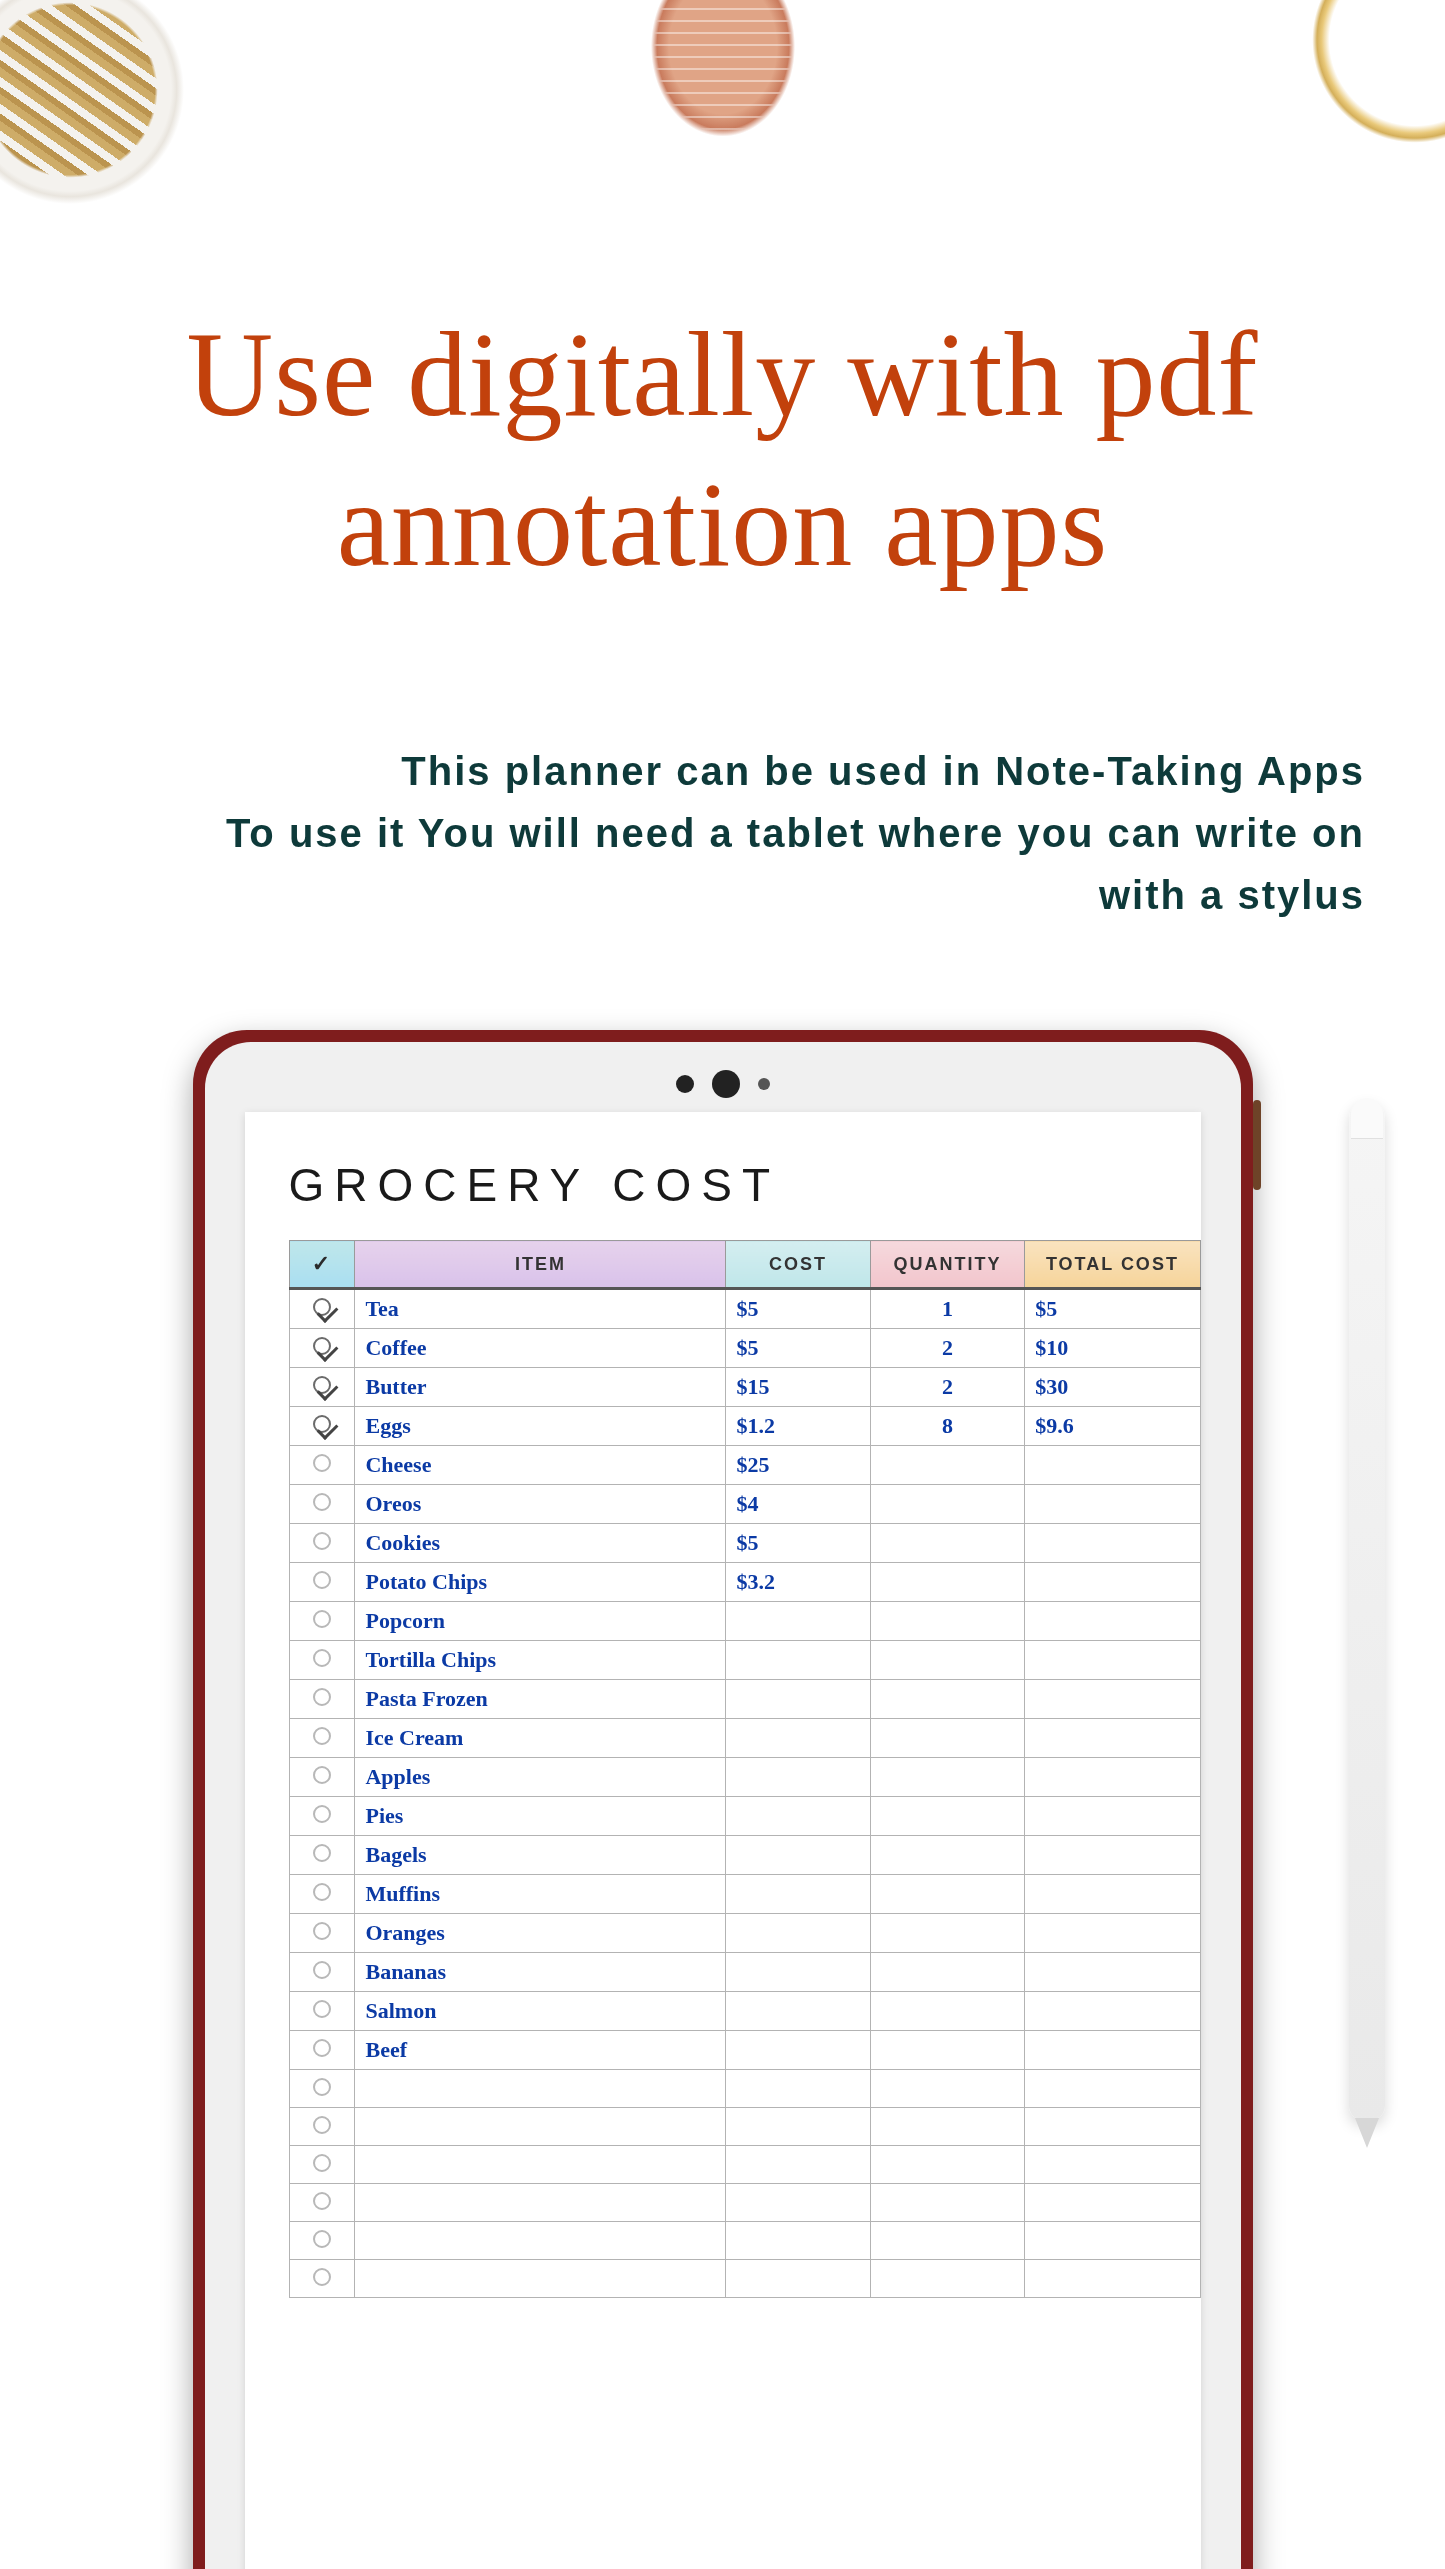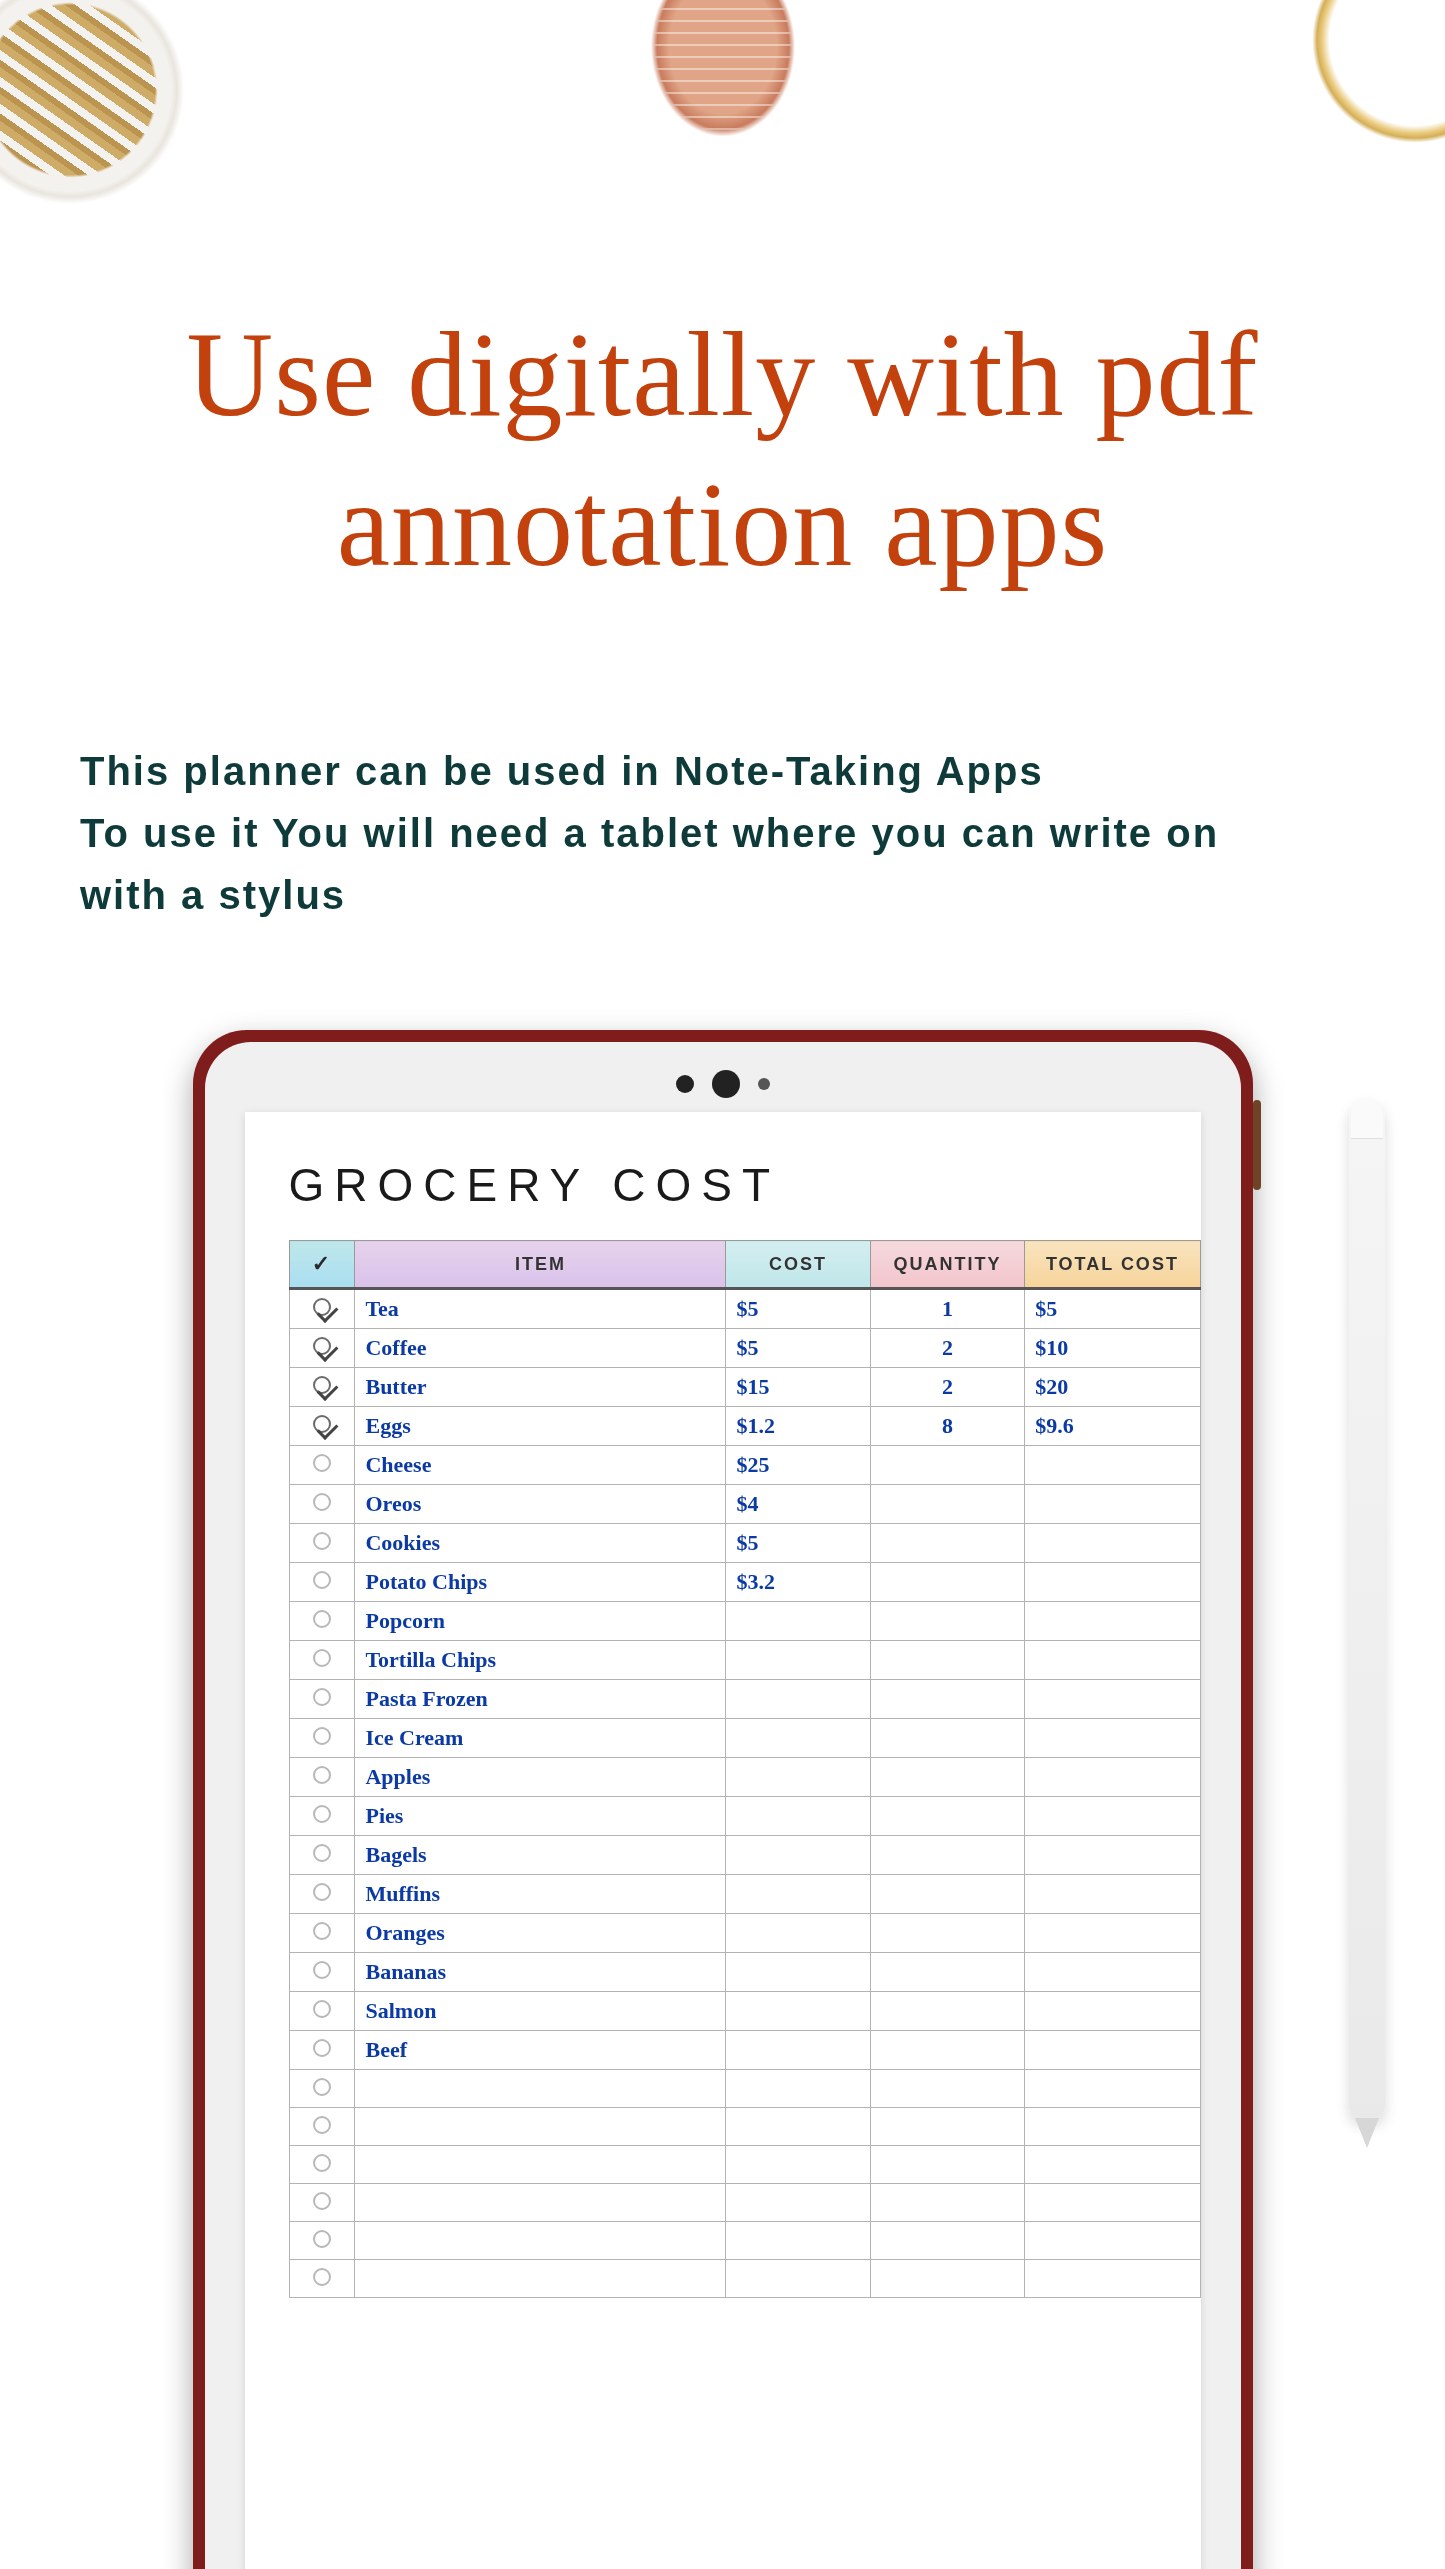--- a/index.html
+++ b/index.html
@@ -51,21 +51,21 @@
     text-align:center;
     font-family: "Brush Script MT", "Segoe Script", cursive;
     font-size: 120px;
     line-height: 1.25;
     color:#c2410c;
     letter-spacing: 1px;
   }
 
   .subhead {
     position:absolute; top:740px; left:80px; right:80px;
-    text-align:left;
+    text-align:right;
     color:#0e3a3a;
     font-size:40px;
     line-height:1.55;
     font-weight:600;
     letter-spacing:2px;
     font-family: "Trebuchet MS", "Segoe UI", sans-serif;
   }
 
   
   .tablet {
@@ -253,21 +253,21 @@
                   <td><span class="hw">Coffee</span></td>
                   <td class="cost"><span class="hw">$5</span></td>
                   <td class="qty"><span class="hw">2</span></td>
                   <td class="total"><span class="hw">$10</span></td>
                 </tr>
                 <tr>
                   <td class="check"><span class="bubble checked"></span></td>
                   <td><span class="hw">Butter</span></td>
                   <td class="cost"><span class="hw">$15</span></td>
                   <td class="qty"><span class="hw">2</span></td>
-                  <td class="total"><span class="hw">$20</span></td>
+                  <td class="total"><span class="hw">$30</span></td>
                 </tr>
                 <tr>
                   <td class="check"><span class="bubble checked"></span></td>
                   <td><span class="hw">Eggs</span></td>
                   <td class="cost"><span class="hw">$1.2</span></td>
                   <td class="qty"><span class="hw">8</span></td>
                   <td class="total"><span class="hw">$9.6</span></td>
                 </tr>
                 <tr>
                   <td class="check"><span class="bubble"></span></td>

